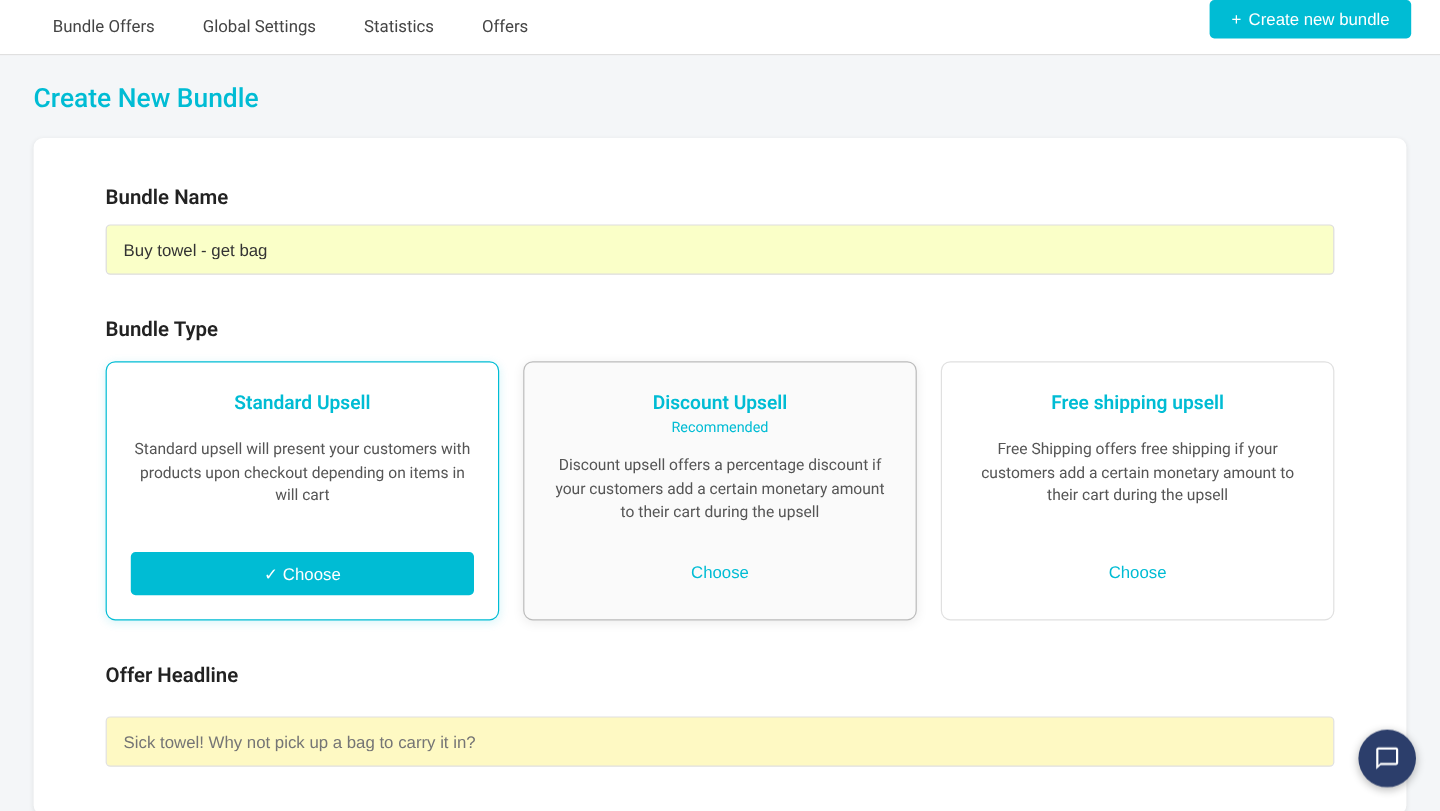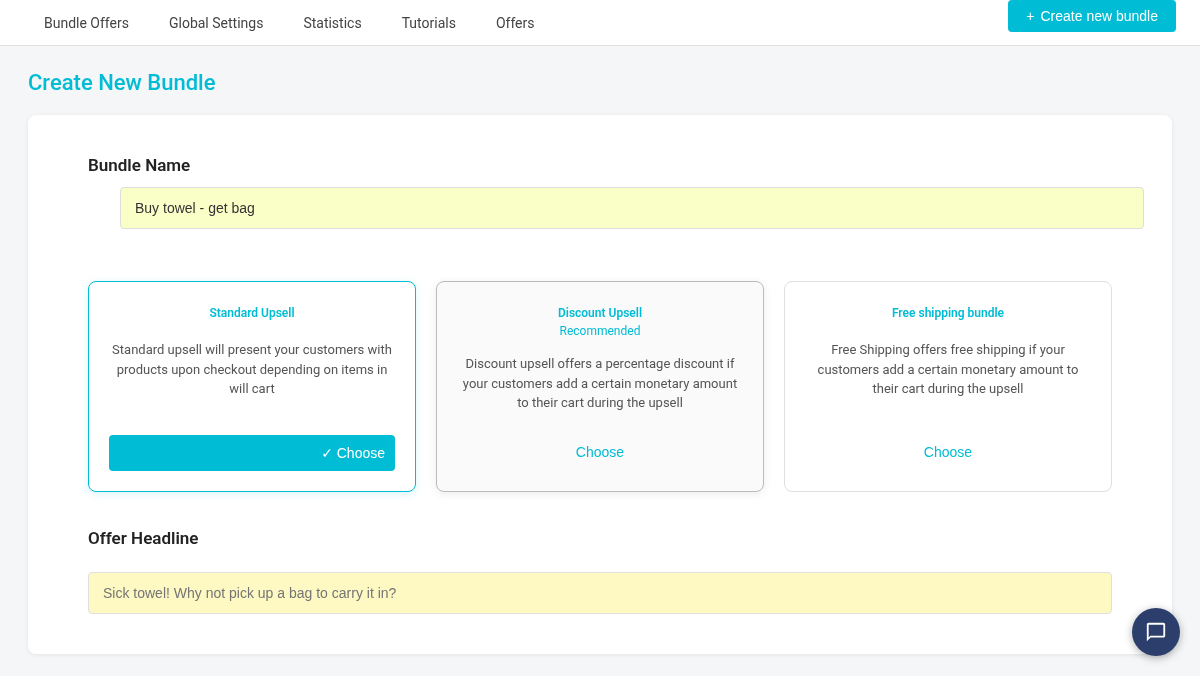--- a/index.html
+++ b/index.html
@@ -79,21 +79,20 @@
     .bundle-name-input {
       width: 100%;
       padding: 12px 14px;
       border: 1px solid #ddd;
       border-radius: 4px;
       background: #faffc8;
       font-size: 14px;
       color: #333;
       outline: none;
       margin-bottom: 36px;
-      margin-left: 32px;
     }
 
     
     .bundle-type-section {
       margin-bottom: 36px;
     }
 
     .bundle-cards {
       display: flex;
       gap: 20px;
@@ -118,21 +117,21 @@
       box-shadow: 0 2px 8px rgba(0,188,212,0.15);
     }
 
     .bundle-card.highlighted {
       border-color: #bbb;
       background: #fafafa;
       box-shadow: 0 2px 10px rgba(0,0,0,0.08);
     }
 
     .bundle-card-title {
-      font-size: 12px;
+      font-size: 16px;
       font-weight: 600;
       color: #00bcd4;
       margin-bottom: 4px;
     }
 
     .bundle-card-recommended {
       font-size: 12px;
       color: #00bcd4;
       margin-bottom: 16px;
     }
@@ -150,21 +149,20 @@
       padding: 10px;
       border: none;
       border-radius: 4px;
       font-size: 14px;
       cursor: pointer;
     }
 
     .choose-btn.active {
       background: #00bcd4;
       color: #fff;
-      text-align: right;
     }
 
     .choose-btn.outline {
       background: transparent;
       color: #00bcd4;
       border: 1px solid transparent;
     }
 
     
     .offer-headline-input {
@@ -201,59 +199,59 @@
     }
   </style>
 </head>
 <body>
 
 <nav class="nav">
   <div class="nav-items">
     <a class="nav-item">Bundle Offers</a>
     <a class="nav-item">Global Settings</a>
     <a class="nav-item">Statistics</a>
-    <a class="nav-item">Tutorials</a>
     <a class="nav-item">Offers</a>
   </div>
   <button class="create-btn">
     <span>+</span>
     <span>Create new bundle</span>
   </button>
 </nav>
 
 <div class="page">
   <h1 class="page-title">Create New Bundle</h1>
 
   <div class="card">
 
     <div>
       <div class="section-label">Bundle Name</div>
       <input class="bundle-name-input" type="text" value="Buy towel - get bag" style="">
     </div>
 
     <div class="bundle-type-section">
+      <div class="section-label">Bundle Type</div>
 
       <div class="bundle-cards">
 
         <div class="bundle-card selected">
           <div class="bundle-card-title">Standard Upsell</div>
           <div class="bundle-card-recommended"></div>
           <div class="bundle-card-desc">Standard upsell will present your customers with products upon checkout depending on items in will cart</div>
           <button class="choose-btn active">✓ Choose</button>
         </div>
 
         <div class="bundle-card highlighted">
           <div class="bundle-card-title">Discount Upsell</div>
           <div class="bundle-card-recommended">Recommended</div>
           <div class="bundle-card-desc">Discount upsell offers a percentage discount if your customers add a certain monetary amount to their cart during the upsell</div>
           <button class="choose-btn outline">Choose</button>
         </div>
 
         <div class="bundle-card">
-          <div class="bundle-card-title">Free shipping bundle</div>
+          <div class="bundle-card-title">Free shipping upsell</div>
           <div class="bundle-card-recommended"></div>
           <div class="bundle-card-desc">Free Shipping offers free shipping if your customers add a certain monetary amount to their cart during the upsell</div>
           <button class="choose-btn outline">Choose</button>
         </div>
 
       </div>
     </div>
 
     <div>
       <div class="section-label">Offer Headline</div>

